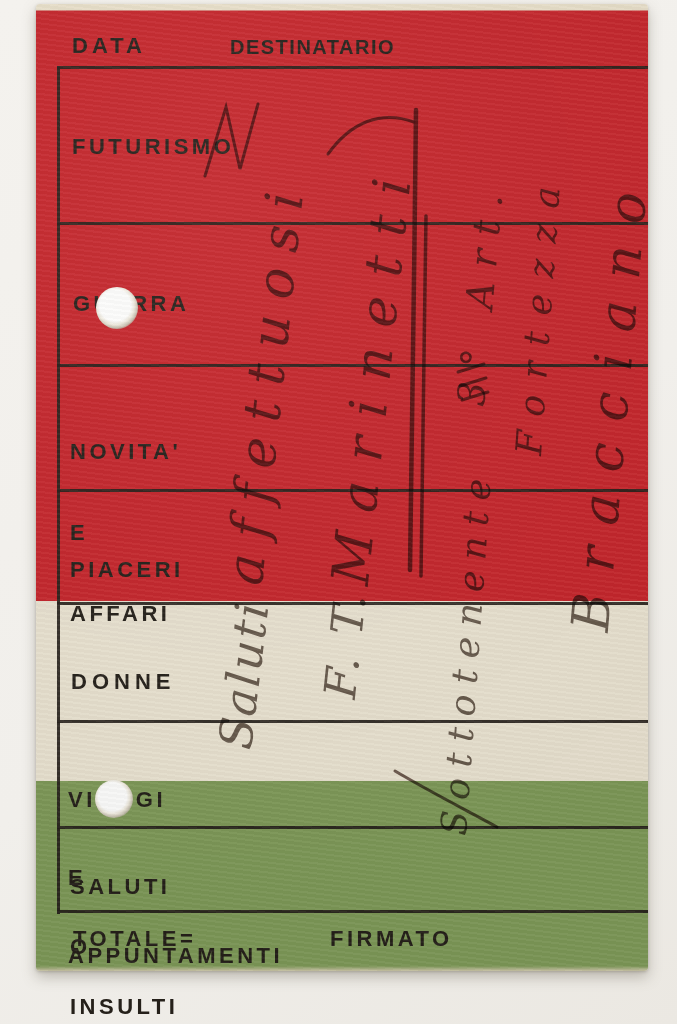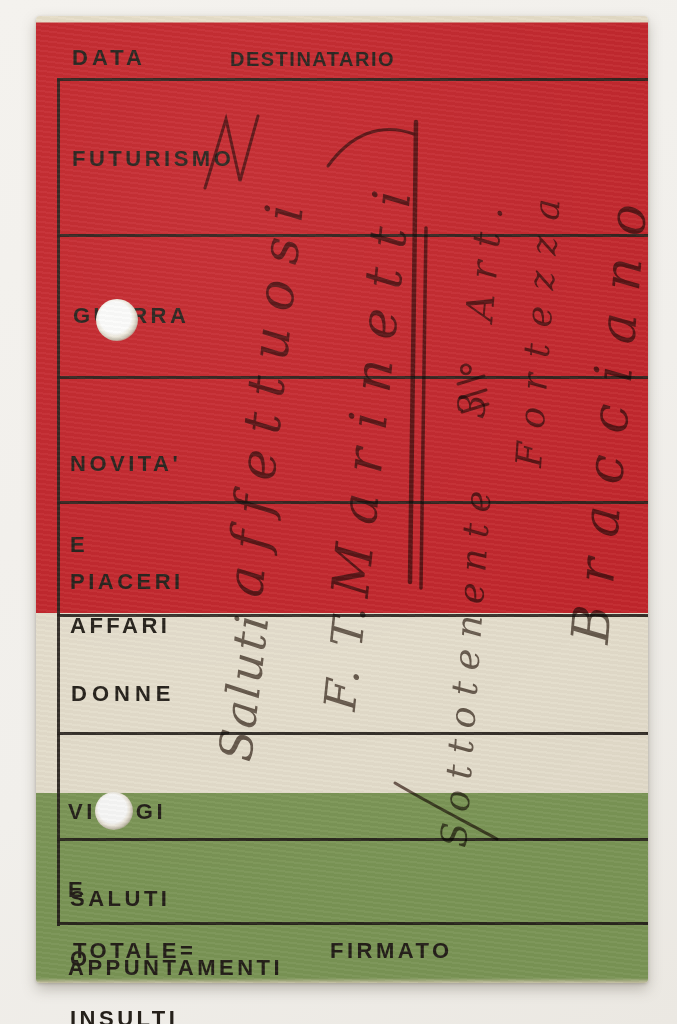--- a/index.html
+++ b/index.html
@@ -7,21 +7,21 @@
     --line-ink:#25201a; --pencil:#4f4138; --paper:#f1efeb;
   }
   *{box-sizing:border-box; margin:0; padding:0;}
   html,body{width:677px; height:1024px; overflow:hidden;}
   body{
     background:linear-gradient(145deg,#f4f2ee 0%, var(--paper) 55%, #ebe8e2 100%);
     font-family:"Liberation Sans", sans-serif;
     position:relative;
   }
   .card{
-    position:absolute; left:36px; top:16px; width:612px; height:967px;
+    position:absolute; left:36px; top:4px; width:612px; height:967px;
     background:linear-gradient(180deg,
       #e8dfc9 0px, #e8dfc9 6px,
       var(--red) 7px, var(--red) 597px,
       var(--cream) 597px, var(--cream) 777px,
       var(--green) 777px, var(--green) 962px,
       #cfc7ab 967px);
     border-radius:4px;
     box-shadow:0 6px 14px rgba(95,88,74,0.35), 0 1px 3px rgba(95,88,74,0.3);
   }
   

